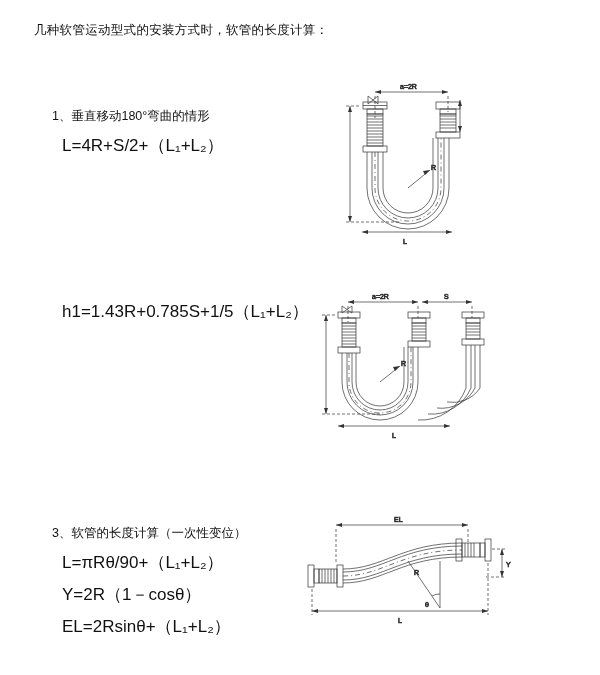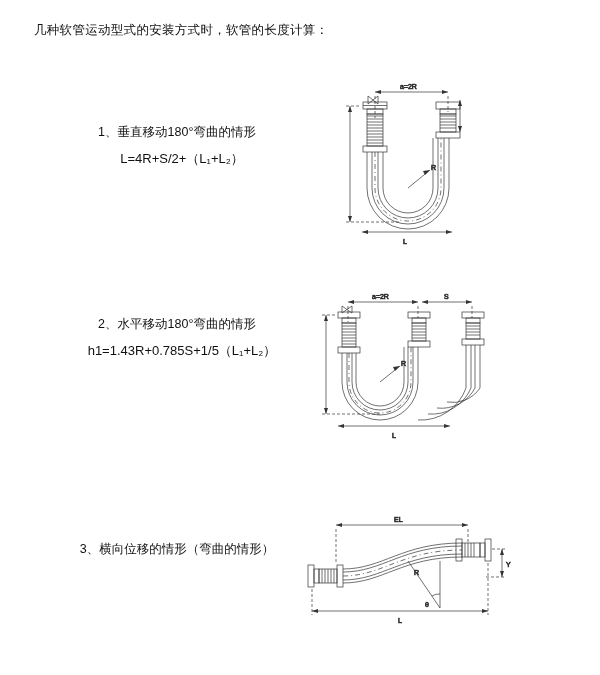--- a/index.html
+++ b/index.html
@@ -35,32 +35,31 @@
     left: 0;
     width: 600px;
   }
   .sec1 { top: 108px; }
   .sec2 { top: 300px; }
   .sec3 { top: 525px; }
 
   .text-col {
     position: absolute;
     left: 52px;
-    top: 16px;
+    top: 0;
     width: 250px;
-    text-align: center;
   }
   .sec-title {
     font-size: 12.5px;
     color: #111;
     white-space: nowrap;
     margin-bottom: 9px;
   }
   .formula {
-    font-size: 13px;
+    font-size: 17px;
     color: #111;
     white-space: nowrap;
     margin-left: 10px;
     margin-bottom: 9px;
   }
   .fig {
     position: absolute;
   }
   .fig1 { left: 300px; top: -38px; }
   .fig2 { left: 300px; top: -16px; }
@@ -150,23 +149,20 @@
 
           <path d="M68,26 l5,4 l-5,4 z" fill="none" stroke="#333"></path>
           <path d="M78,26 l-5,4 l5,4 z" fill="none" stroke="#333"></path>
         </g>
       </svg>
     </div>
   </div>
 
   <div class="section sec2">
     <div class="text-col">
-      <div class="sec-title">
-        <span>2、</span><span>水平移动180°弯曲的情形</span>
-      </div>
       <div class="formula">h1=1.43R+0.785S+1/5（L₁+L₂）</div>
     </div>
 
     <div class="fig fig2">
       <svg width="250" height="175" viewBox="0 0 250 175">
         <g stroke="#333" fill="none" stroke-width="0.7">
 
           <line x1="48" y1="18" x2="118" y2="18"></line>
           <path d="M48,18 l6,-2 l0,4 z" fill="#333" stroke="none"></path>
           <path d="M118,18 l-6,-2 l0,4 z" fill="#333" stroke="none"></path>
@@ -241,22 +237,25 @@
           <path d="M42,22 l5,3.5 l-5,3.5 z" fill="none" stroke="#333"></path>
           <path d="M52,22 l-5,3.5 l5,3.5 z" fill="none" stroke="#333"></path>
         </g>
       </svg>
     </div>
   </div>
 
   <div class="section sec3">
     <div class="text-col">
       <div class="sec-title">
-        <span>3、</span><span>横向位移的情形（弯曲的情形）</span>
+        <span>3、</span><span>软管的长度计算（一次性变位）</span>
       </div>
+      <div class="formula">L=πRθ/90+（L₁+L₂）</div>
+      <div class="formula">Y=2R（1－cosθ）</div>
+      <div class="formula">EL=2Rsinθ+（L₁+L₂）</div>
     </div>
 
     <div class="fig fig3">
       <svg width="250" height="140" viewBox="0 0 250 140">
         <g stroke="#333" fill="none" stroke-width="0.7">
 
           <line x1="46" y1="22" x2="178" y2="22"></line>
           <path d="M46,22 l6,-2 l0,4 z" fill="#333" stroke="none"></path>
           <path d="M178,22 l-6,-2 l0,4 z" fill="#333" stroke="none"></path>
           <text class="dim" x="104" y="19">EL</text>

